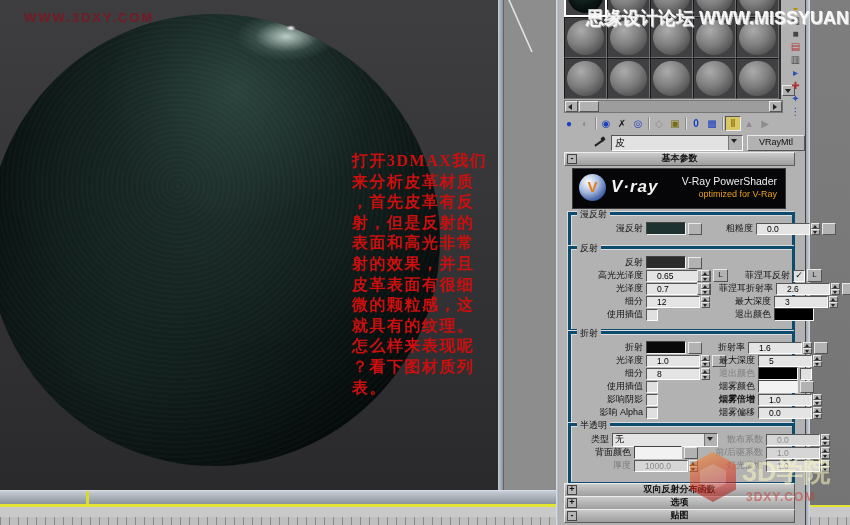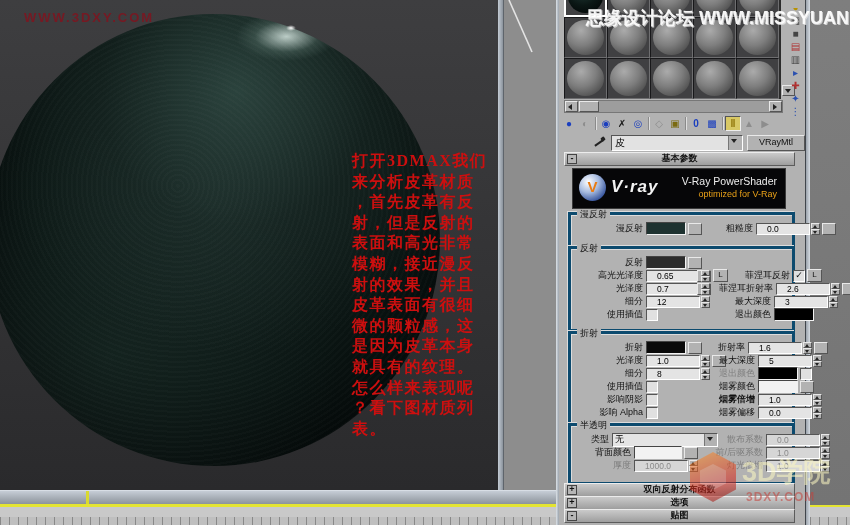--- a/index.html
+++ b/index.html
@@ -164,25 +164,23 @@
       <div class="grain"></div>
       <div class="spec"></div>
     </div>
     <div class="wm-topleft">WWW.3DXY.COM</div>
     <div class="annotation">
       <div>打开3DMAX我们</div>
       <div>来分析皮革材质</div>
       <div>，首先皮革有反</div>
       <div>射，但是反射的</div>
       <div>表面和高光非常</div>
-      <div>模糊，接近漫反</div>
       <div>射的效果，并且</div>
       <div>皮革表面有很细</div>
       <div>微的颗粒感，这</div>
-      <div>是因为皮革本身</div>
       <div>就具有的纹理。</div>
       <div>怎么样来表现呢</div>
       <div>？看下图材质列</div>
       <div>表。</div>
     </div>
   </div>
   <div class="vp-border"></div>
   <div class="gray-strip">
     <svg class="diag-line" width="52" height="70">
       <line x1="5" y1="0" x2="28" y2="52" stroke="#e4e4e4" stroke-width="1.6"></line>

